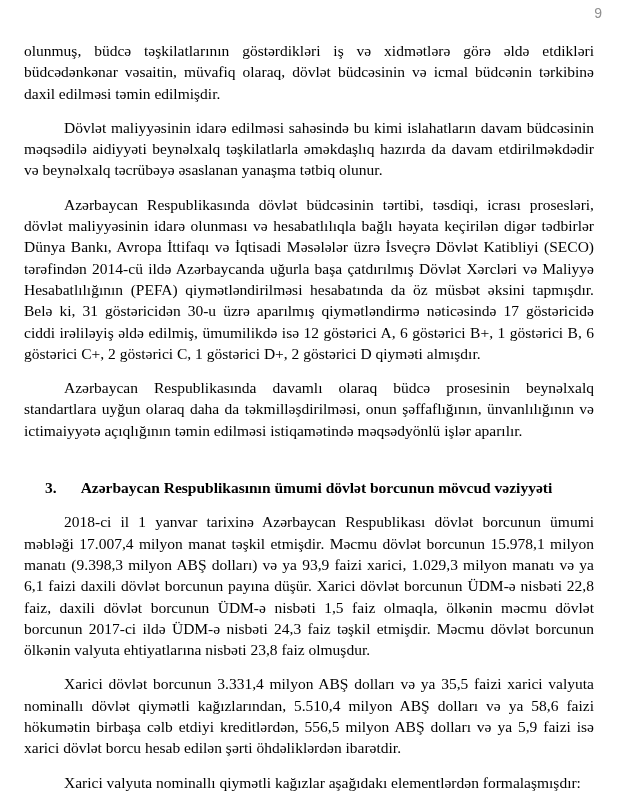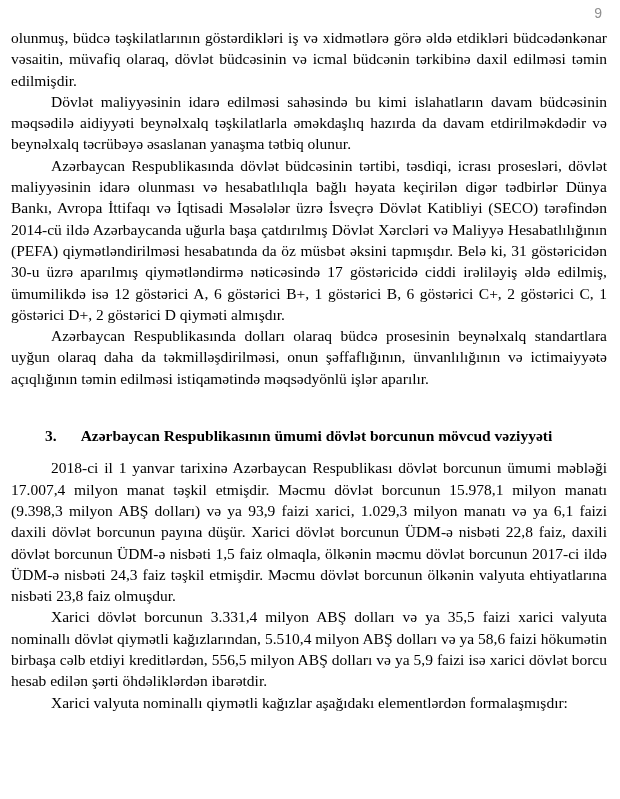--- a/index.html
+++ b/index.html
@@ -29,21 +29,21 @@
     position: absolute;
     top: 6px;
     right: 18px;
     font-family: "Liberation Sans", "DejaVu Sans", sans-serif;
     font-size: 14px;
     line-height: 1;
     color: #8f8f8f;
     text-align: right;
   }
   p.para {
-    margin: 0;
+    margin: 13px;
     padding: 0;
   }
   p.indent {
     text-indent: 40px;
   }
   .heading {
     margin: 36px 0 11px 0;
     font-weight: bold;
     text-align: left;
     white-space: nowrap;
@@ -73,21 +73,21 @@
 <div class="page">
 
   <div class="page-number">9</div>
 
   <p class="para">olunmuş, büdcə təşkilatlarının göstərdikləri iş və xidmətlərə görə əldə etdikləri büdcədənkənar vəsaitin, müvafiq olaraq, dövlət büdcəsinin və icmal büdcənin tərkibinə daxil edilməsi təmin edilmişdir.</p>
 
   <p class="para indent">Dövlət maliyyəsinin idarə edilməsi sahəsində bu kimi islahatların davam büdcəsinin məqsədilə aidiyyəti beynəlxalq təşkilatlarla əməkdaşlıq hazırda da davam etdirilməkdədir və beynəlxalq təcrübəyə əsaslanan yanaşma tətbiq olunur.</p>
 
   <p class="para indent">Azərbaycan Respublikasında dövlət büdcəsinin tərtibi, təsdiqi, icrası prosesləri, dövlət maliyyəsinin idarə olunması və hesabatlılıqla bağlı həyata keçirilən digər tədbirlər Dünya Bankı, Avropa İttifaqı və İqtisadi Məsələlər üzrə İsveçrə Dövlət Katibliyi (SECO) tərəfindən 2014-cü ildə Azərbaycanda uğurla başa çatdırılmış Dövlət Xərcləri və Maliyyə Hesabatlılığının (PEFA) qiymətləndirilməsi hesabatında da öz müsbət əksini tapmışdır. Belə ki, 31 göstəricidən 30-u üzrə aparılmış qiymətləndirmə nəticəsində 17 göstəricidə ciddi irəliləyiş əldə edilmiş, ümumilikdə isə 12 göstərici A, 6 göstərici B+, 1 göstərici B, 6 göstərici C+, 2 göstərici C, 1 göstərici D+, 2 göstərici D qiyməti almışdır.</p>
 
-  <p class="para indent">Azərbaycan Respublikasında dolları olaraq büdcə prosesinin beynəlxalq standartlara uyğun olaraq daha da təkmilləşdirilməsi, onun şəffaflığının, ünvanlılığının və ictimaiyyətə açıqlığının təmin edilməsi istiqamətində məqsədyönlü işlər aparılır.</p>
+  <p class="para indent">Azərbaycan Respublikasında davamlı olaraq büdcə prosesinin beynəlxalq standartlara uyğun olaraq daha da təkmilləşdirilməsi, onun şəffaflığının, ünvanlılığının və ictimaiyyətə açıqlığının təmin edilməsi istiqamətində məqsədyönlü işlər aparılır.</p>
 
   <div class="heading">
     <span class="heading-num">3.</span><span class="heading-title">Azərbaycan Respublikasının ümumi dövlət borcunun mövcud vəziyyəti</span>
   </div>
 
   <p class="para indent">2018-ci il 1 yanvar tarixinə Azərbaycan Respublikası dövlət borcunun ümumi məbləği 17.007,4 milyon manat təşkil etmişdir. Məcmu dövlət borcunun 15.978,1 milyon manatı (9.398,3 milyon ABŞ dolları) və ya 93,9 faizi xarici, 1.029,3 milyon manatı və ya 6,1 faizi daxili dövlət borcunun payına düşür. Xarici dövlət borcunun ÜDM-ə nisbəti 22,8 faiz, daxili dövlət borcunun ÜDM-ə nisbəti 1,5 faiz olmaqla, ölkənin məcmu dövlət borcunun 2017-ci ildə ÜDM-ə nisbəti 24,3 faiz təşkil etmişdir. Məcmu dövlət borcunun ölkənin valyuta ehtiyatlarına nisbəti 23,8 faiz olmuşdur.</p>
 
   <p class="para indent">Xarici dövlət borcunun 3.331,4 milyon ABŞ dolları və ya 35,5 faizi xarici valyuta nominallı dövlət qiymətli kağızlarından, 5.510,4 milyon ABŞ dolları və ya 58,6 faizi hökumətin birbaşa cəlb etdiyi kreditlərdən, 556,5 milyon ABŞ dolları və ya 5,9 faizi isə xarici dövlət borcu hesab edilən şərti öhdəliklərdən ibarətdir.</p>
 
   <p class="para bold-para">Xarici valyuta nominallı qiymətli kağızlar aşağıdakı elementlərdən formalaşmışdır:</p>

